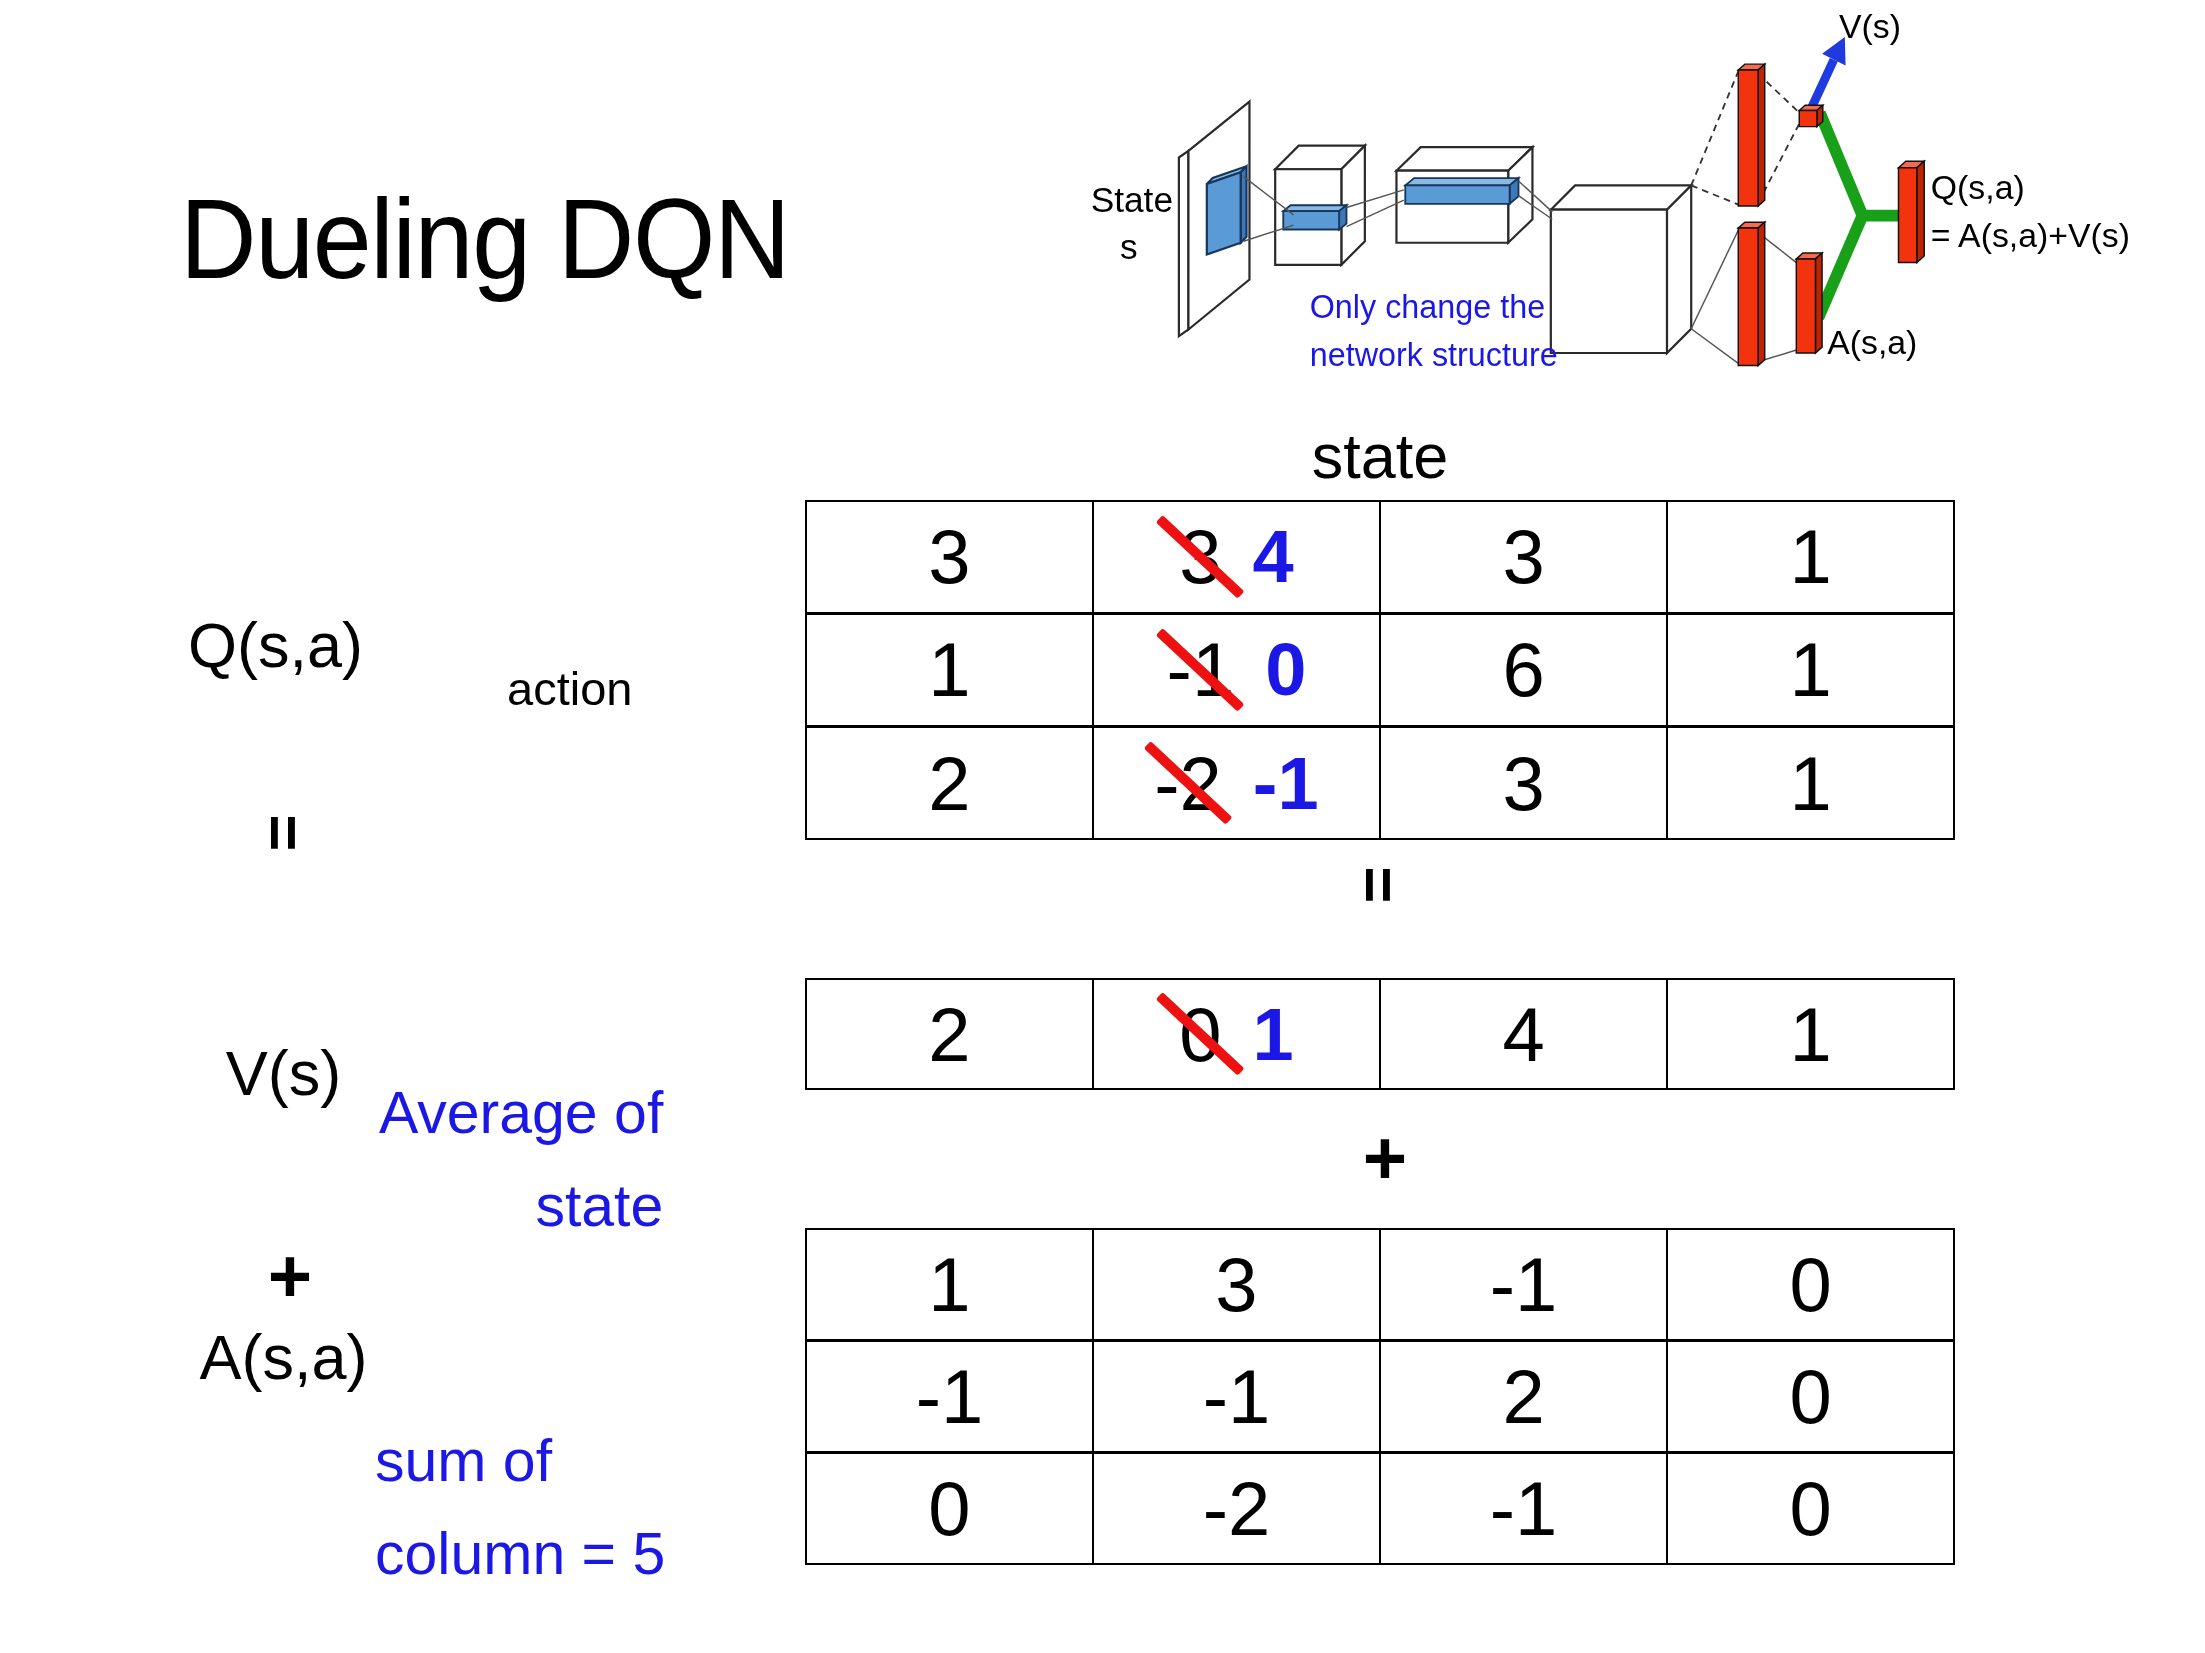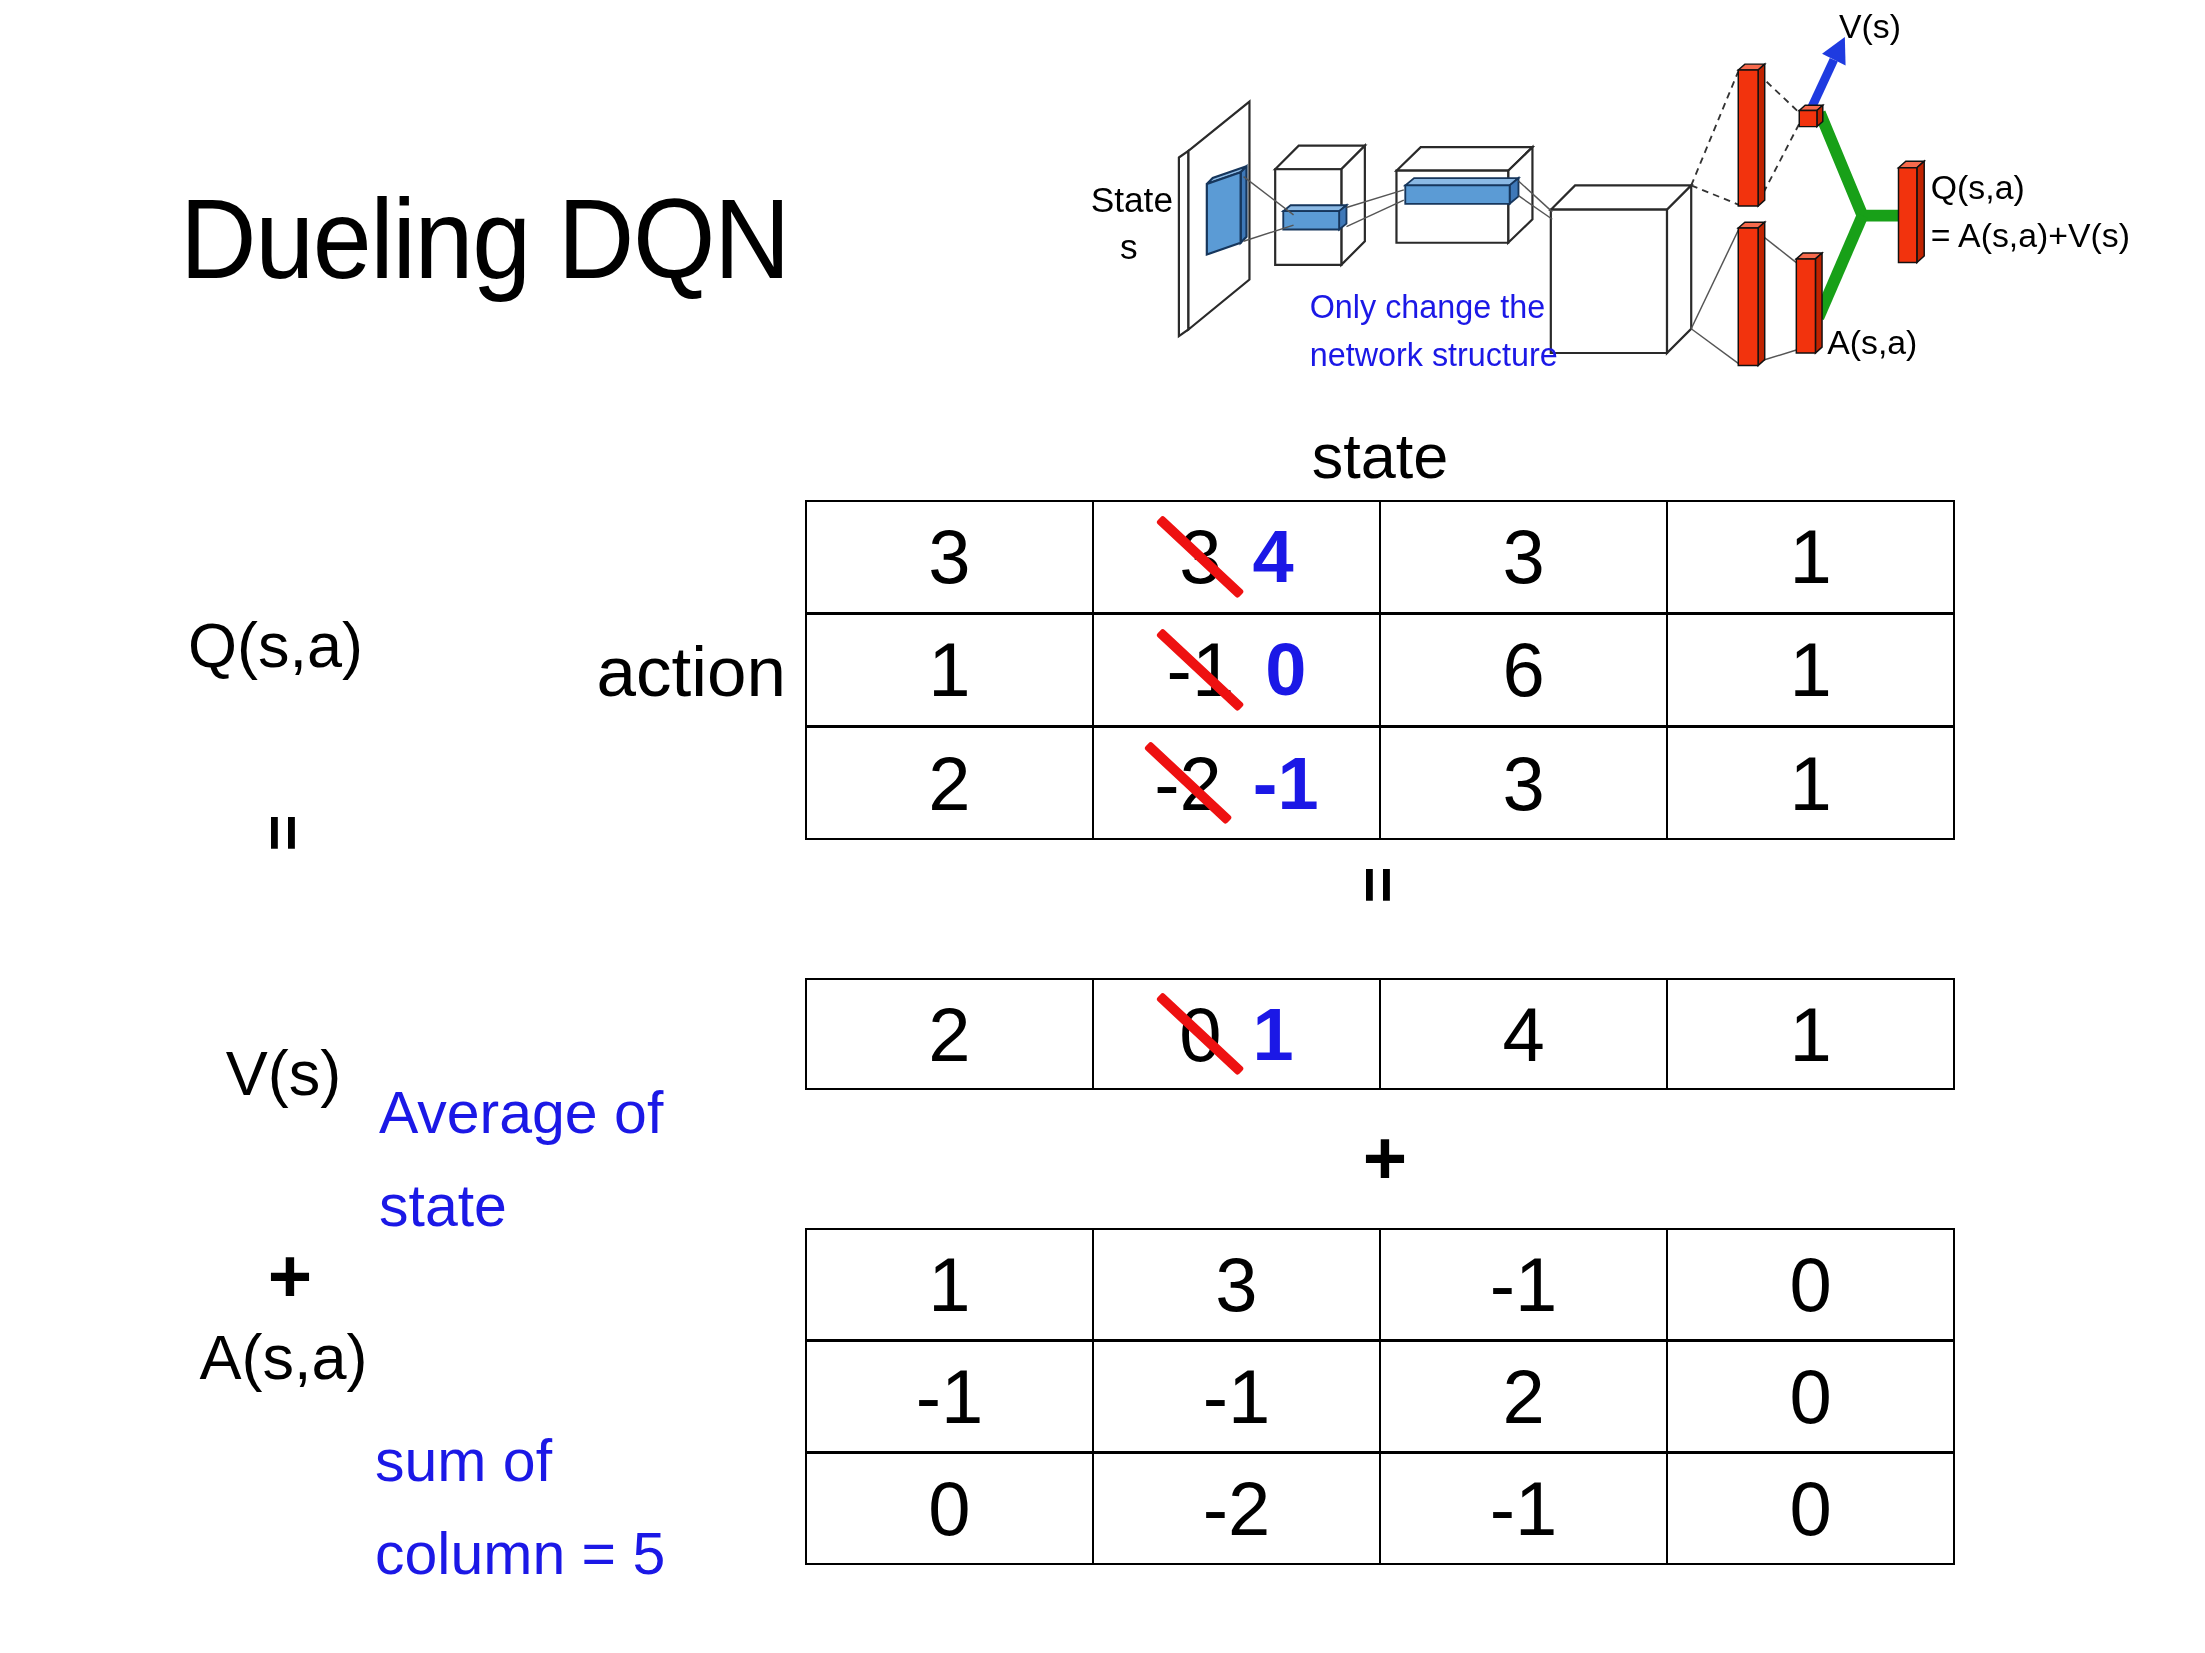--- a/index.html
+++ b/index.html
@@ -21,27 +21,27 @@
        column-gap:2.2px;row-gap:3.7px;box-sizing:border-box;}
   .cell{background:#fff;display:flex;align-items:center;justify-content:center;gap:31px;}
   .num{font-size:76px;color:#000;}
   .oldwrap{position:relative;display:inline-block;}
   .slash{position:absolute;left:50%;top:50%;width:112px;height:10.3px;background:#EE1111;
          border-radius:2.9px;transform:translate(-50%,-50%) rotate(43deg);}
   .newnum{font-size:74px;font-weight:700;color:#1B18E6;}
 
   
   #state-header{left:805px;top:419px;width:1150px;text-align:center;font-size:63px;line-height:74px;}
-  #action-header{left:507px;top:631px;width:279px;text-align:right;font-size:71px;line-height:82px;}
+  #action-header{left:507px;top:648px;width:279px;text-align:left;font-size:47px;line-height:82px;}
 
   
   #lbl-q{left:110px;top:604px;width:331px;text-align:center;}
   #lbl-eq-left{left:240px;top:795px;width:88px;height:76px;font-size:63px;transform:rotate(90deg);}
   #lbl-v{left:118px;top:1032px;width:331px;text-align:center;}
-  #note-avg{left:379px;top:1067px;}
+  #note-avg{left:379px;top:1067px;text-align:right;}
   #lbl-plus-left{left:243px;top:1232px;width:94px;height:87px;font-size:76px;}
   #lbl-a{left:118px;top:1316px;width:331px;text-align:center;}
   #note-sum{left:375px;top:1415px;}
 
   
   #mid-eq{left:1335px;top:847px;width:88px;height:76px;font-size:63px;transform:rotate(90deg);}
   #mid-plus{left:1338px;top:1114px;width:94px;height:87px;font-size:76px;}
 
   
   #netdiagram{left:1051px;top:0px;width:1154px;height:412px;}

